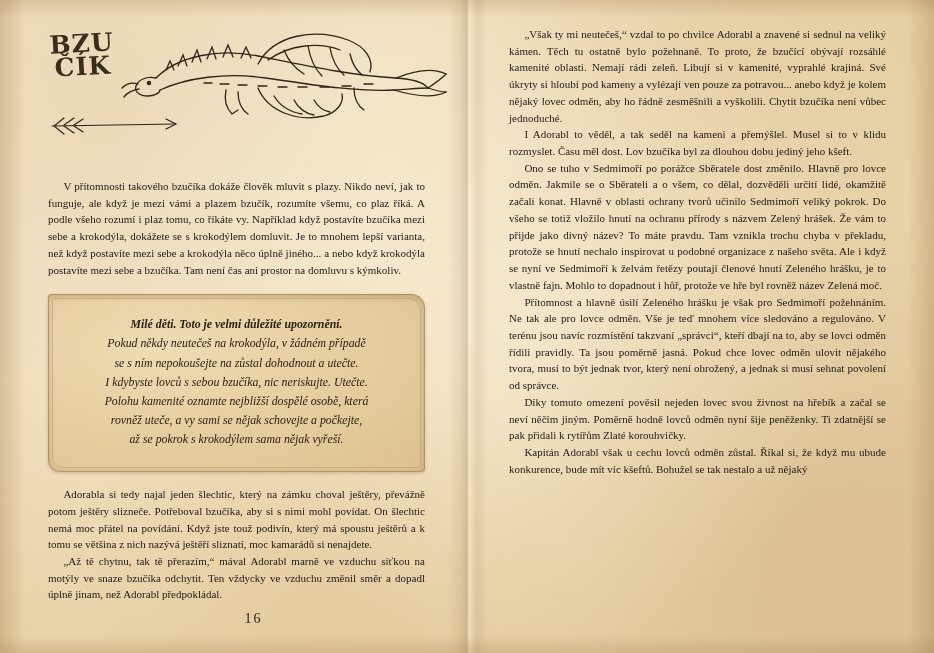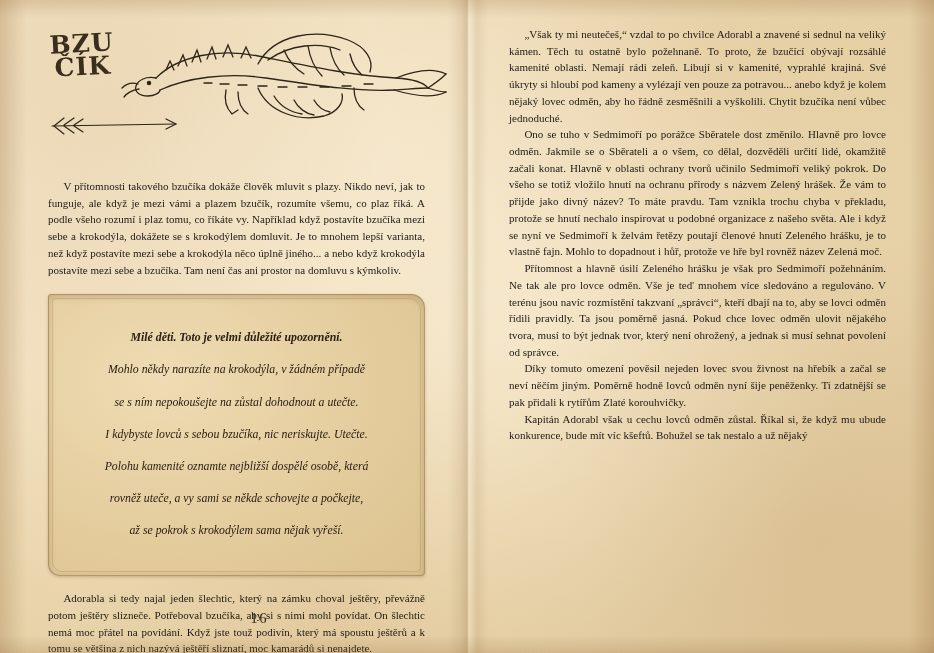--- a/index.html
+++ b/index.html
@@ -120,33 +120,33 @@
     inset: 3px;
     border: 1px solid rgba(120,85,40,0.18);
     border-radius: 3px 12px 4px 10px;
     pointer-events: none;
   }
   .note-line {
     font-style: italic;
     font-size: 11.8px;
     line-height: 1.62;
     color: #2a2014;
-    margin: 13px;
+    margin: 0;
   }
   .note-line.first { font-weight: bold; }
 
   .folio {
     position: absolute;
     bottom: 26px;
     font-family: "Liberation Serif", serif;
     font-size: 14px;
     letter-spacing: 2px;
     color: #2b2318;
   }
-  .folio-left { left: 6px; width: 507px; text-align: center; }
+  .folio-left { left: 0; width: 507px; text-align: center; }
   .folio-right { left: 467px; width: 467px; text-align: center; }
 
   .dragon-svg { position:absolute; left: 60px; top: 0; }
   .arrow-svg { position:absolute; left: 0px; top: 82px; }
 </style>
 </head>
 <body>
 
 <div class="book">
   <div class="paper-tex"></div>
@@ -208,34 +208,35 @@
           <path d="M128 16 l-10 -5 M128 16 l-10 5"></path>
           <path d="M6 18 l10 -8 M6 18 l10 8 M16 17 l10 -7 M16 18 l10 7 M26 17 l9 -6 M26 18 l9 6"></path>
         </g>
       </svg>
     </div>
 
     <p class="body">V přítomnosti takového bzučíka dokáže člověk mluvit s plazy. Nikdo neví, jak to funguje, ale když je mezi vámi a plazem bzučík, rozumíte všemu, co plaz říká. A podle všeho rozumí i plaz tomu, co říkáte vy. Například když postavíte bzučíka mezi sebe a krokodýla, dokážete se s krokodýlem domluvit. Je to mnohem lepší varianta, než když postavíte mezi sebe a krokodýla něco úplně jiného... a nebo když krokodýla postavíte mezi sebe a bzučíka. Tam není čas ani prostor na domluvu s kýmkoliv.</p>
 
     <div class="note-box">
       <p class="note-line first">Milé děti. Toto je velmi důležité upozornění.</p>
-      <p class="note-line">Mohlo někdy narazíte na krokodýla, v žádném případě</p>
+      <p class="note-line">Pokud někdy neutečeš na krokodýla, v žádném případě</p>
       <p class="note-line">se s ním nepokoušejte na zůstal dohodnout a utečte.</p>
       <p class="note-line">I kdybyste lovců s sebou bzučíka, nic neriskujte. Utečte.</p>
       <p class="note-line">Polohu kamenité oznamte nejbližší dospělé osobě, která</p>
-      <p class="note-line">rovněž uteče, a vy sami se někde schovejte a počkejte,</p>
+      <p class="note-line">rovněž uteče, a vy sami se nějak schovejte a počkejte,</p>
       <p class="note-line">až se pokrok s krokodýlem sama nějak vyřeší.</p>
     </div>
 
     <p class="body">Adorabla si tedy najal jeden šlechtic, který na zámku choval ještěry, převážně potom ještěry slizneče. Potřeboval bzučíka, aby si s nimi mohl povídat. On šlechtic nemá moc přátel na povídání. Když jste touž podivín, který má spoustu ještěrů a k tomu se většina z nich nazývá ještěří sliznatí, moc kamarádů si nenajdete.</p>
     <p class="body">„Až tě chytnu, tak tě přerazím,“ mával Adorabl marně ve vzduchu síťkou na motýly ve snaze bzučíka odchytit. Ten vždycky ve vzduchu změnil směr a dopadl úplně jinam, než Adorabl předpokládal.</p>
   </div>
 
   <div class="page page-right">
     <p class="body">„Však ty mi neutečeš,“ vzdal to po chvilce Adorabl a znavené si sednul na veliký kámen. Těch tu ostatně bylo požehnaně. To proto, že bzučící obývají rozsáhlé kamenité oblasti. Nemají rádi zeleň. Libují si v kamenité, vyprahlé krajiná. Své úkryty si hloubí pod kameny a vylézají ven pouze za potravou... anebo když je kolem nějaký lovec odměn, aby ho řádně zesměšnili a vyškolili. Chytit bzučíka není vůbec jednoduché.</p>
+    <p class="body">I Adorabl to věděl, a tak seděl na kameni a přemýšlel. Musel si to v klidu rozmyslet. Času měl dost. Lov bzučíka byl za dlouhou dobu jediný jeho kšeft.</p>
     <p class="body">Ono se tuho v Sedmimoří po porážce Sběratele dost změnilo. Hlavně pro lovce odměn. Jakmile se o Sběrateli a o všem, co dělal, dozvěděli určití lidé, okamžitě začali konat. Hlavně v oblasti ochrany tvorů učinilo Sedmimoří veliký pokrok. Do všeho se totiž vložilo hnutí na ochranu přírody s názvem Zelený hrášek. Že vám to přijde jako divný název? To máte pravdu. Tam vznikla trochu chyba v překladu, protože se hnutí nechalo inspirovat u podobné organizace z našeho světa. Ale i když se nyní ve Sedmimoří k želvám řetězy poutají členové hnutí Zeleného hrášku, je to vlastně fajn. Mohlo to dopadnout i hůř, protože ve hře byl rovněž název Zelená moč.</p>
     <p class="body">Přítomnost a hlavně úsilí Zeleného hrášku je však pro Sedmimoří požehnáním. Ne tak ale pro lovce odměn. Vše je teď mnohem více sledováno a regulováno. V terénu jsou navíc rozmístění takzvaní „správci“, kteří dbají na to, aby se lovci odměn řídili pravidly. Ta jsou poměrně jasná. Pokud chce lovec odměn ulovit nějakého tvora, musí to být jednak tvor, který není ohrožený, a jednak si musí sehnat povolení od správce.</p>
     <p class="body">Díky tomuto omezení pověsil nejeden lovec svou živnost na hřebík a začal se neví něčím jiným. Poměrně hodně lovců odměn nyní šije peněženky. Ti zdatnější se pak přidali k rytířům Zlaté korouhvičky.</p>
     <p class="body">Kapitán Adorabl však u cechu lovců odměn zůstal. Říkal si, že když mu ubude konkurence, bude mít víc kšeftů. Bohužel se tak nestalo a už nějaký</p>
   </div>
 
   <div class="gutter"></div>
   <div class="edge-shadow-l"></div>
   <div class="edge-shadow-r"></div>
   <div class="edge-shadow-t"></div>

